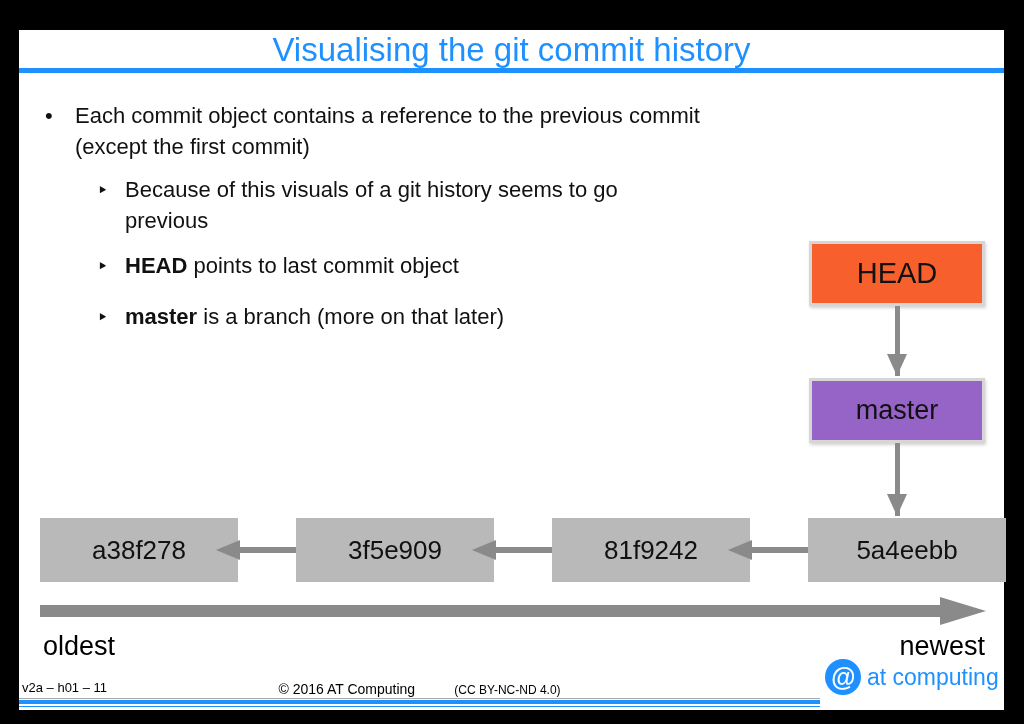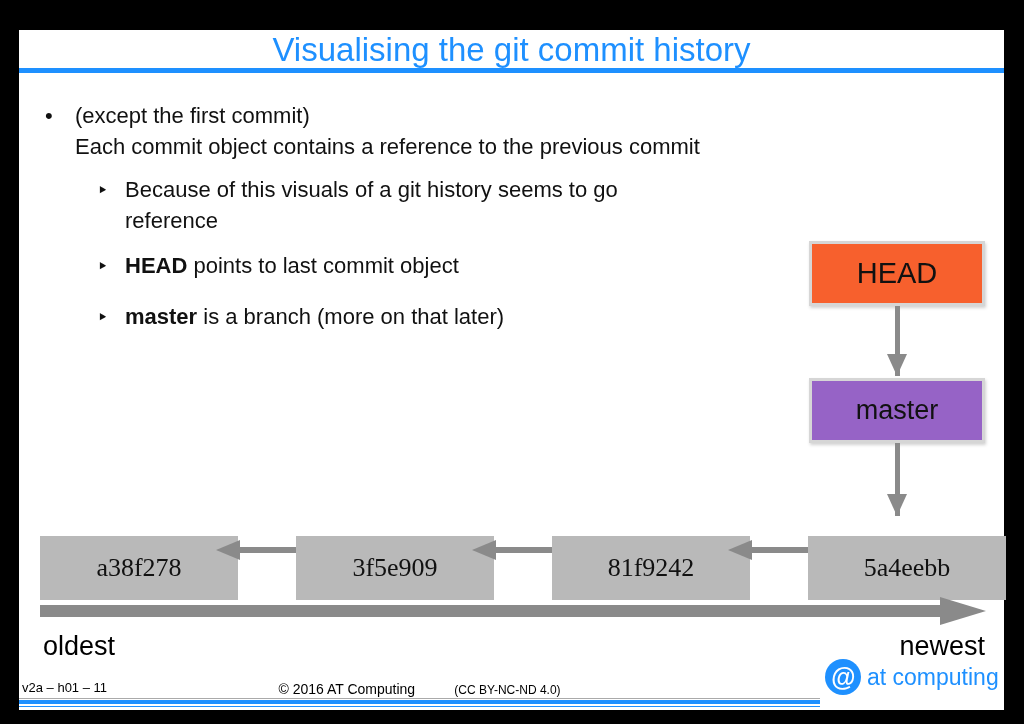--- a/index.html
+++ b/index.html
@@ -30,21 +30,21 @@
   .mb1{margin-bottom:12px;} .mb2{margin-bottom:14px;} .mb3{margin-bottom:19px;}
   .line{display:block;}
   .bold{font-weight:bold;}
 
   
   .node{position:absolute;display:flex;align-items:center;justify-content:center;}
   .head-node{left:790px;top:211px;width:176px;height:65px;font-size:29px;
     background:var(--head-orange,#f7602d);border:3px solid #d6d6d6;box-shadow:1px 2px 3px rgba(0,0,0,.18);}
   .master-node{left:790px;top:348px;width:176px;height:65px;font-size:27px;
     background:var(--master-purple,#9663c6);border:3px solid #d6d6d6;box-shadow:1px 2px 3px rgba(0,0,0,.18);}
-  .commit{top:506px;width:198px;height:64px;font-size:26px;background:var(--commit-gray,#b9b9b9);font-family:Liberation Serif, serif;}
+  .commit{top:488px;width:198px;height:64px;font-size:26px;background:var(--commit-gray,#b9b9b9);}
   .c0{left:21px;} .c1{left:277px;text-align:center;} .c2{left:533px;} .c3{left:789px;}
 
   
   .varrow{position:absolute;width:5px;background:var(--arrow-gray,#8a8a8a);left:876px;}
   .varrow::after{content:"";position:absolute;left:-8px;bottom:0;width:0;height:0;
     border-left:10px solid transparent;border-right:10px solid transparent;
     border-top:22px solid var(--arrow-gray,#8a8a8a);}
   .va1{top:276px;height:70px;}
   .va2{top:413px;height:73px;}
 
@@ -85,29 +85,29 @@
 
 <div class="slide">
 
   <div class="title">Visualising the git commit history</div>
   <div class="title-rule"></div>
 
   <div class="bullets">
     <div class="b-item mb1">
       <span class="marker">•</span>
       <span>
+        <span class="line">Each commit object contains a reference to the previous commit</span>
         <span class="line">(except the first commit)</span>
-        <span class="line">Each commit object contains a reference to the previous commit</span>
       </span>
     </div>
     <div class="b-item sub mb2">
       <span class="marker">‣</span>
       <span>
         <span class="line">Because of this visuals of a git history seems to go</span>
-        <span class="line">reference</span>
+        <span class="line">previous</span>
       </span>
     </div>
     <div class="b-item sub mb3">
       <span class="marker">‣</span>
       <span><span class="bold">HEAD</span><span> points to last commit object</span></span>
     </div>
     <div class="b-item sub">
       <span class="marker">‣</span>
       <span><span class="bold">master</span><span> is a branch (more on that later)</span></span>
     </div>

